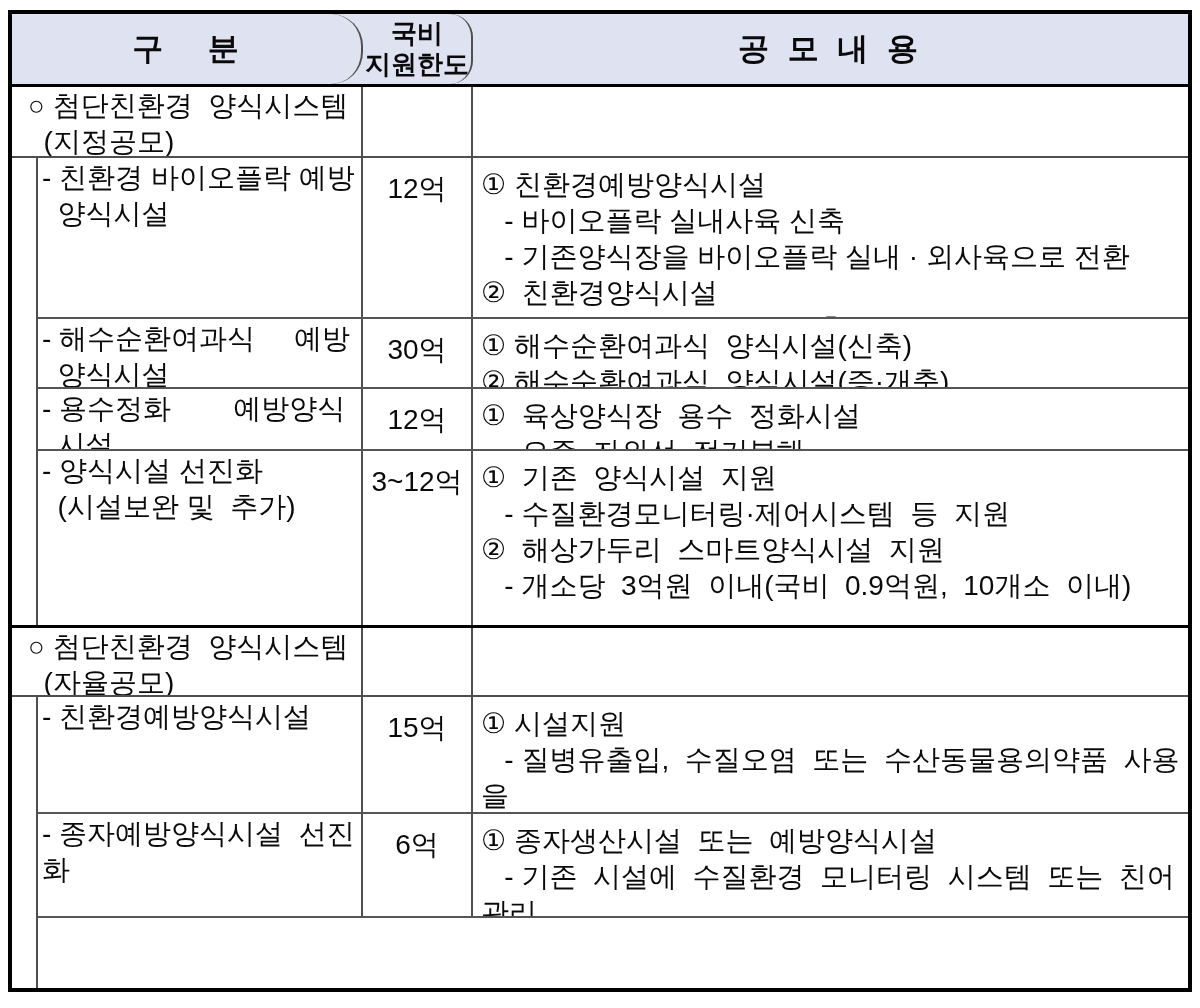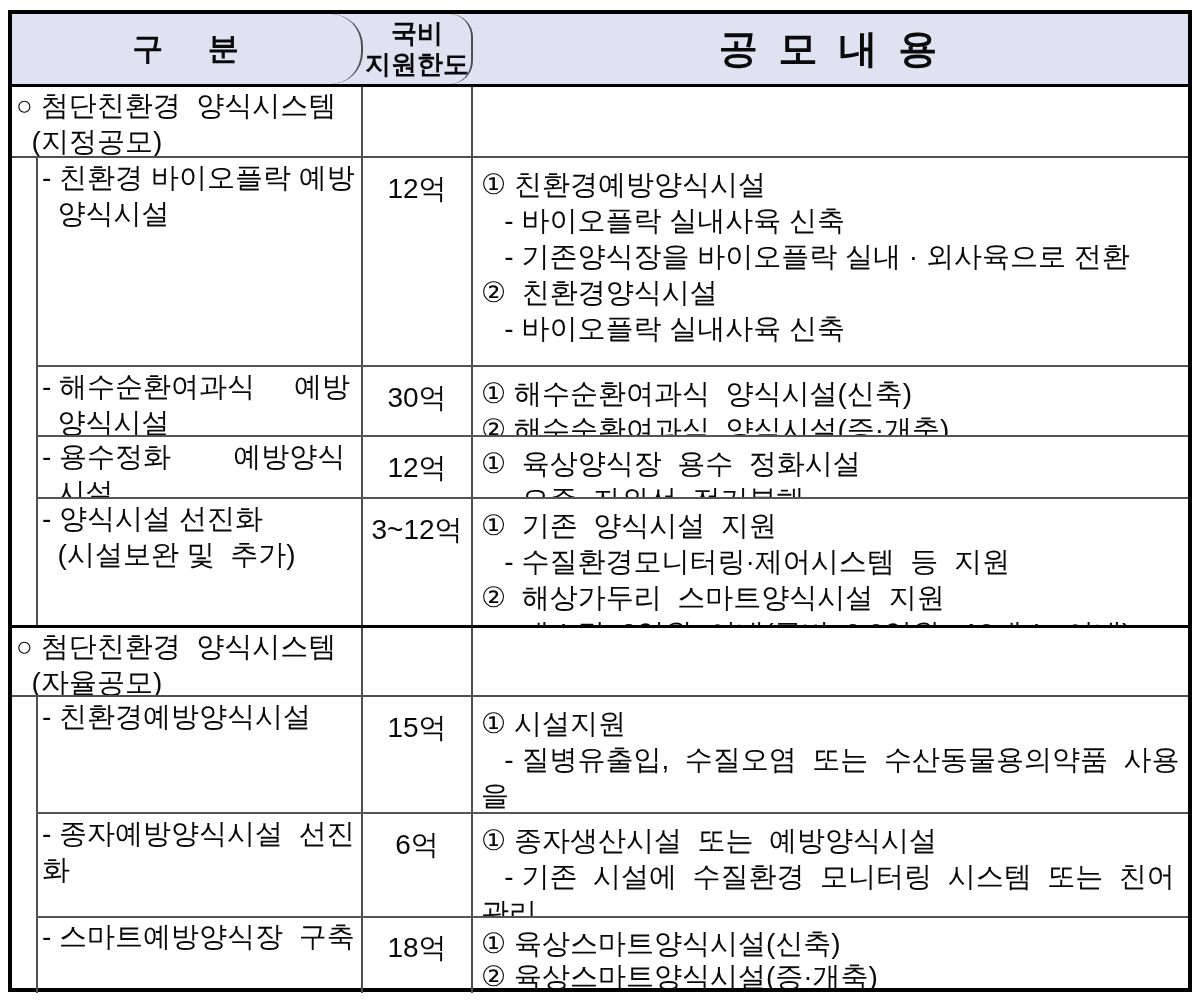--- a/index.html
+++ b/index.html
@@ -19,27 +19,27 @@
   .hrow {
     display:flex; height:73px; background:var(--header-bg,#dfe2f1);
     border-bottom:3px solid #000; flex:0 0 auto;
   }
   .hcell {
     display:flex; align-items:center; justify-content:center;
     font-weight:bold; overflow:hidden; white-space:pre;
   }
   .hc1 { width:351px; border-right:2px solid #4f4f4f; font-size:31px; letter-spacing:2px;border-radius:32px; }
   .hc2 { width:110px; border-right:2px solid #4f4f4f; font-size:26px; line-height:31px; text-align:center; white-space:pre-wrap;border-radius:23px; }
-  .hc3 { flex:1; font-size:39px; letter-spacing:5px; }
+  .hc3 { flex:1; font-size:31px; letter-spacing:5px; }
 
   
   .trow { display:flex; border-bottom:2px solid #4f4f4f; flex:0 0 auto; }
   .trow.t1 { height:71px; }
   .trow.t2 { height:69px; }
-  .tc1 { width:351px; border-right:2px solid #4f4f4f; padding:1px 2px 0 4px;
+  .tc1 { width:351px; border-right:2px solid #4f4f4f; padding:1px 2px 0 16px;
          font-size:28px; line-height:36px; white-space:pre-wrap; overflow:hidden; }
   .tc2 { width:110px; border-right:2px solid #4f4f4f; }
   .tc3 { flex:1; }
 
   
   .body { display:flex; flex:0 0 auto; }
   .body.b1 { height:470px; border-bottom:3px solid #000; }
   .body.b2 { flex:1 1 auto; }
   .indent { width:26px; border-right:2px solid #4f4f4f; flex:0 0 auto; }
   .rows { flex:1; display:flex; flex-direction:column; }
@@ -75,21 +75,21 @@
     <div class="trow t1">
       <div class="tc1">○ 첨단친환경  양식시스템
   (지정공모)</div>
       <div class="tc2"></div>
       <div class="tc3"></div>
     </div>
 
     <div class="body b1">
       <div class="indent"></div>
       <div class="rows">
-        <div class="row" style="height:209px;">
+        <div class="row" style="height:161px;">
           <div class="name">- 친환경 바이오플락 예방
   양식시설</div>
           <div class="amt">12억</div>
           <div class="content">① 친환경예방양식시설
    - 바이오플락 실내사육 신축
    - 기존양식장을 바이오플락 실내 · 외사육으로 전환
 ②  친환경양식시설
    - 바이오플락 실내사육 신축</div>
         </div>
         <div class="row" style="height:70px;">
@@ -135,23 +135,17 @@
    - 질병유출입,  수질오염  또는  수산동물용의약품  사용을
      저감하는  양식시설(장비포함)</div>
         </div>
         <div class="row" style="height:104px;">
           <div class="name">- 종자예방양식시설  선진화</div>
           <div class="amt">6억</div>
           <div class="content">① 종자생산시설  또는  예방양식시설
    - 기존  시설에  수질환경  모니터링  시스템  또는  친어관리
      시스템(장비)  도입</div>
         </div>
-        <div class="row last tight">
-          <div class="name">- 스마트예방양식장  구축</div>
-          <div class="amt">18억</div>
-          <div class="content">① 육상스마트양식시설(신축)
-② 육상스마트양식시설(증·개축)</div>
-        </div>
       </div>
     </div>
 
   </div>
 </div>
 
 </body></html>

